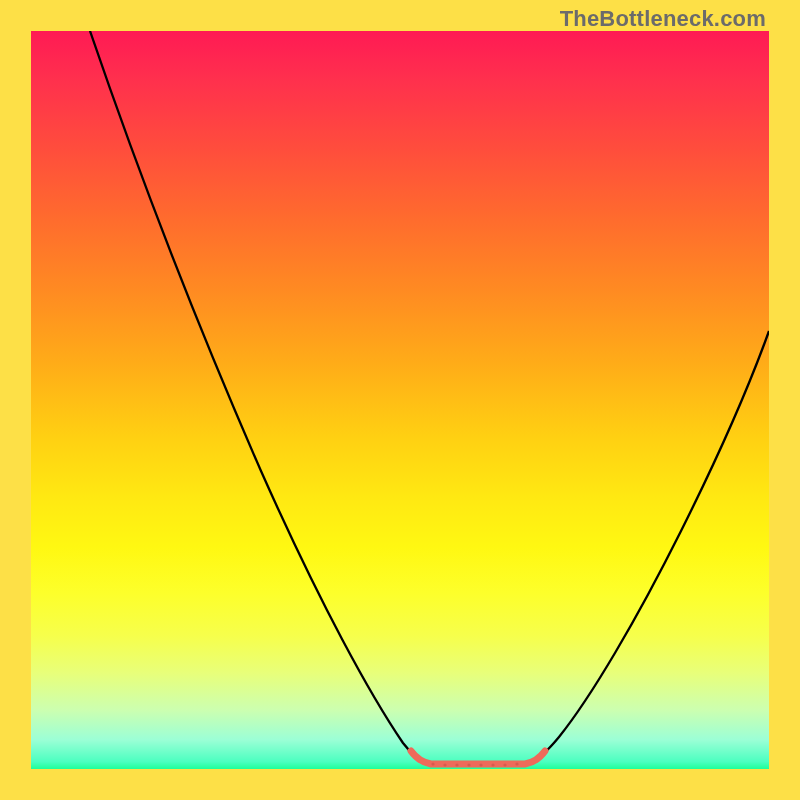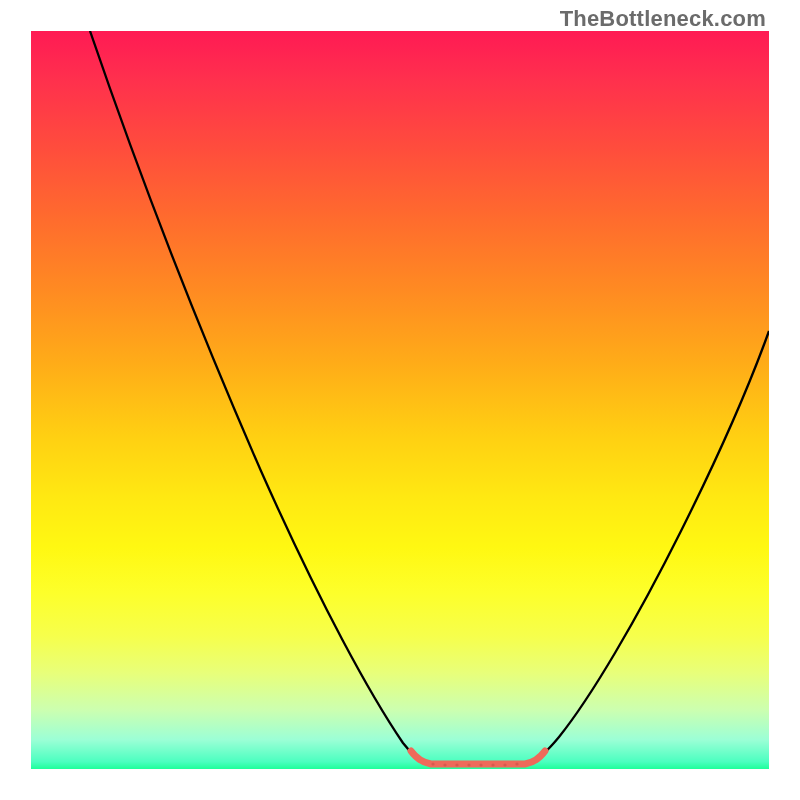--- a/index.html
+++ b/index.html
@@ -1,21 +1,21 @@
 <!DOCTYPE html>
 <html><head>
 <meta charset="utf-8">
 <style>
   * { margin: 0; padding: 0; box-sizing: border-box; }
   html, body { width: 800px; height: 800px; overflow: hidden; background: #000; }
   .frame {
     position: relative;
     width: 800px;
     height: 800px;
-    background: #ffffff;
+    background: #fde047;
   }
   .plot-area {
     position: absolute;
     left: 31px;
     top: 31px;
     width: 738px;
     height: 738px;
     overflow: hidden;
   }
   .gradient-bg {

